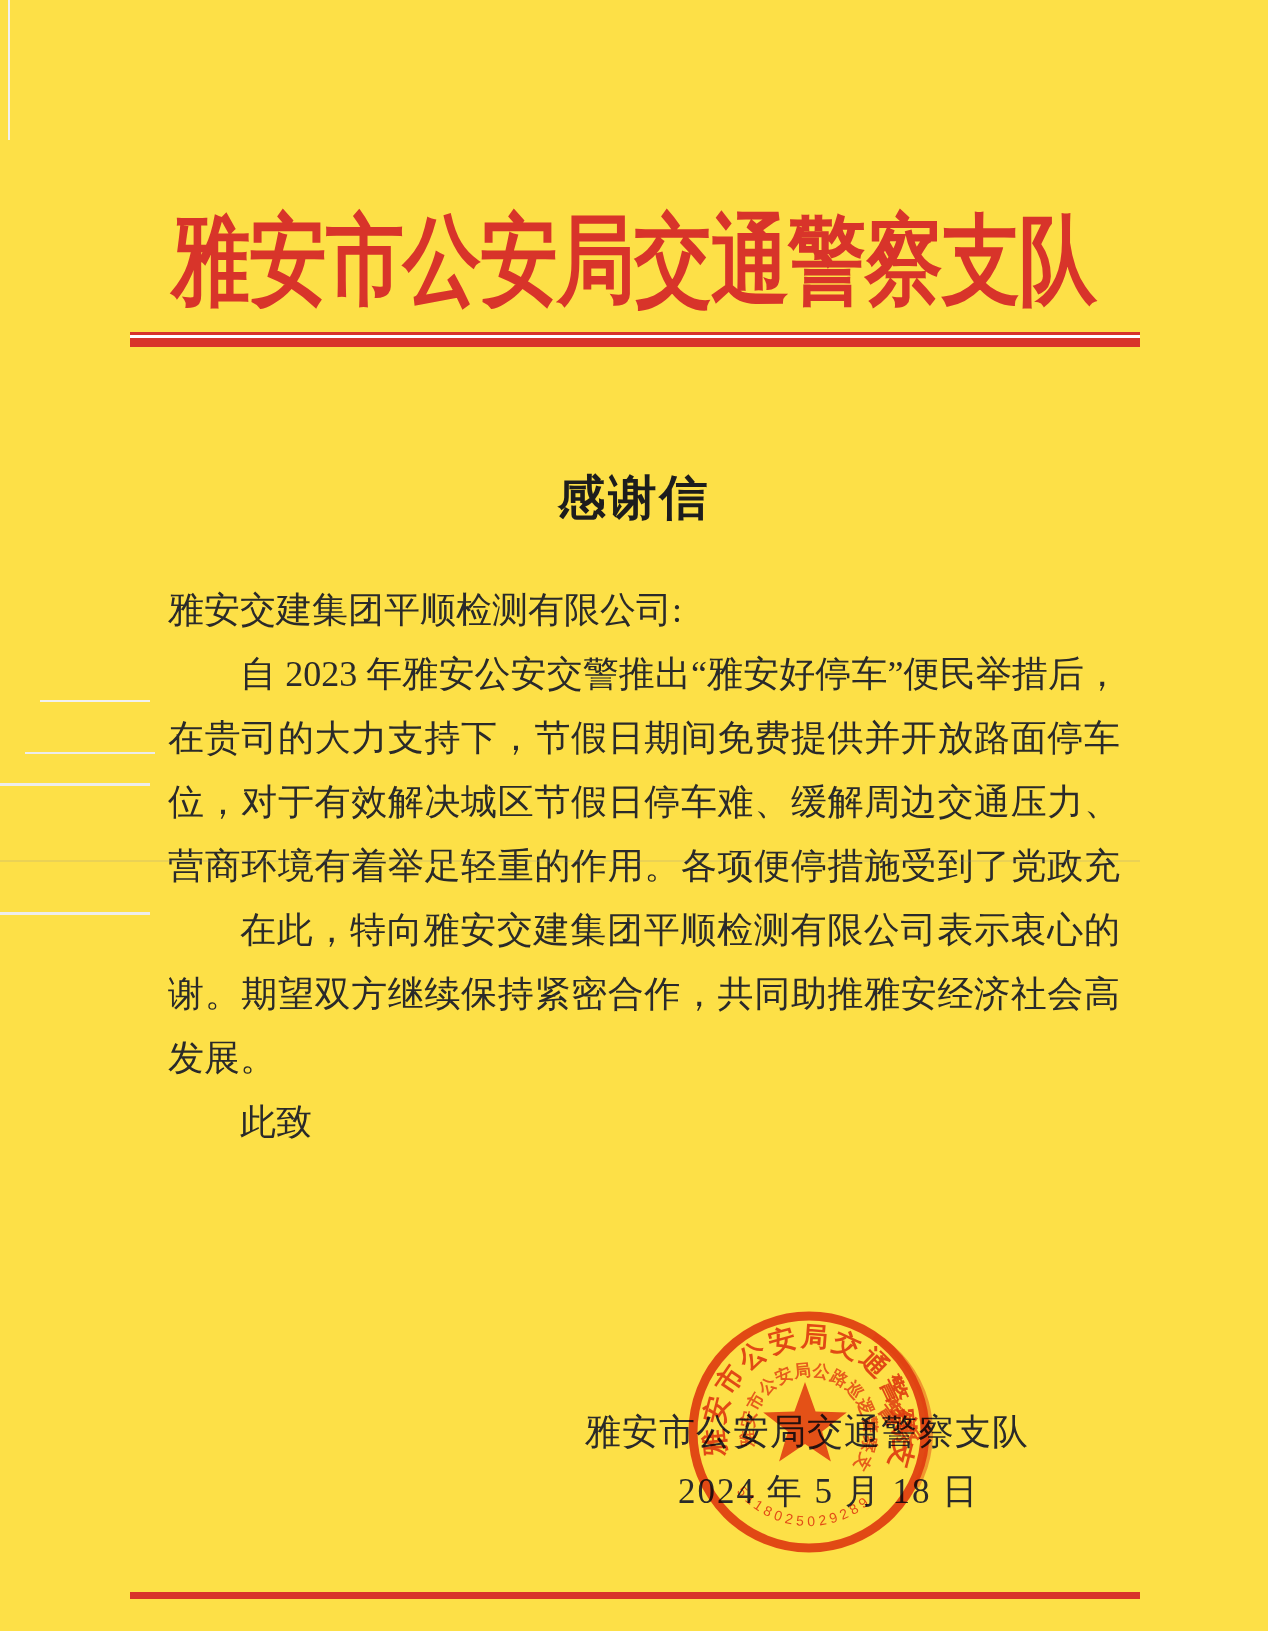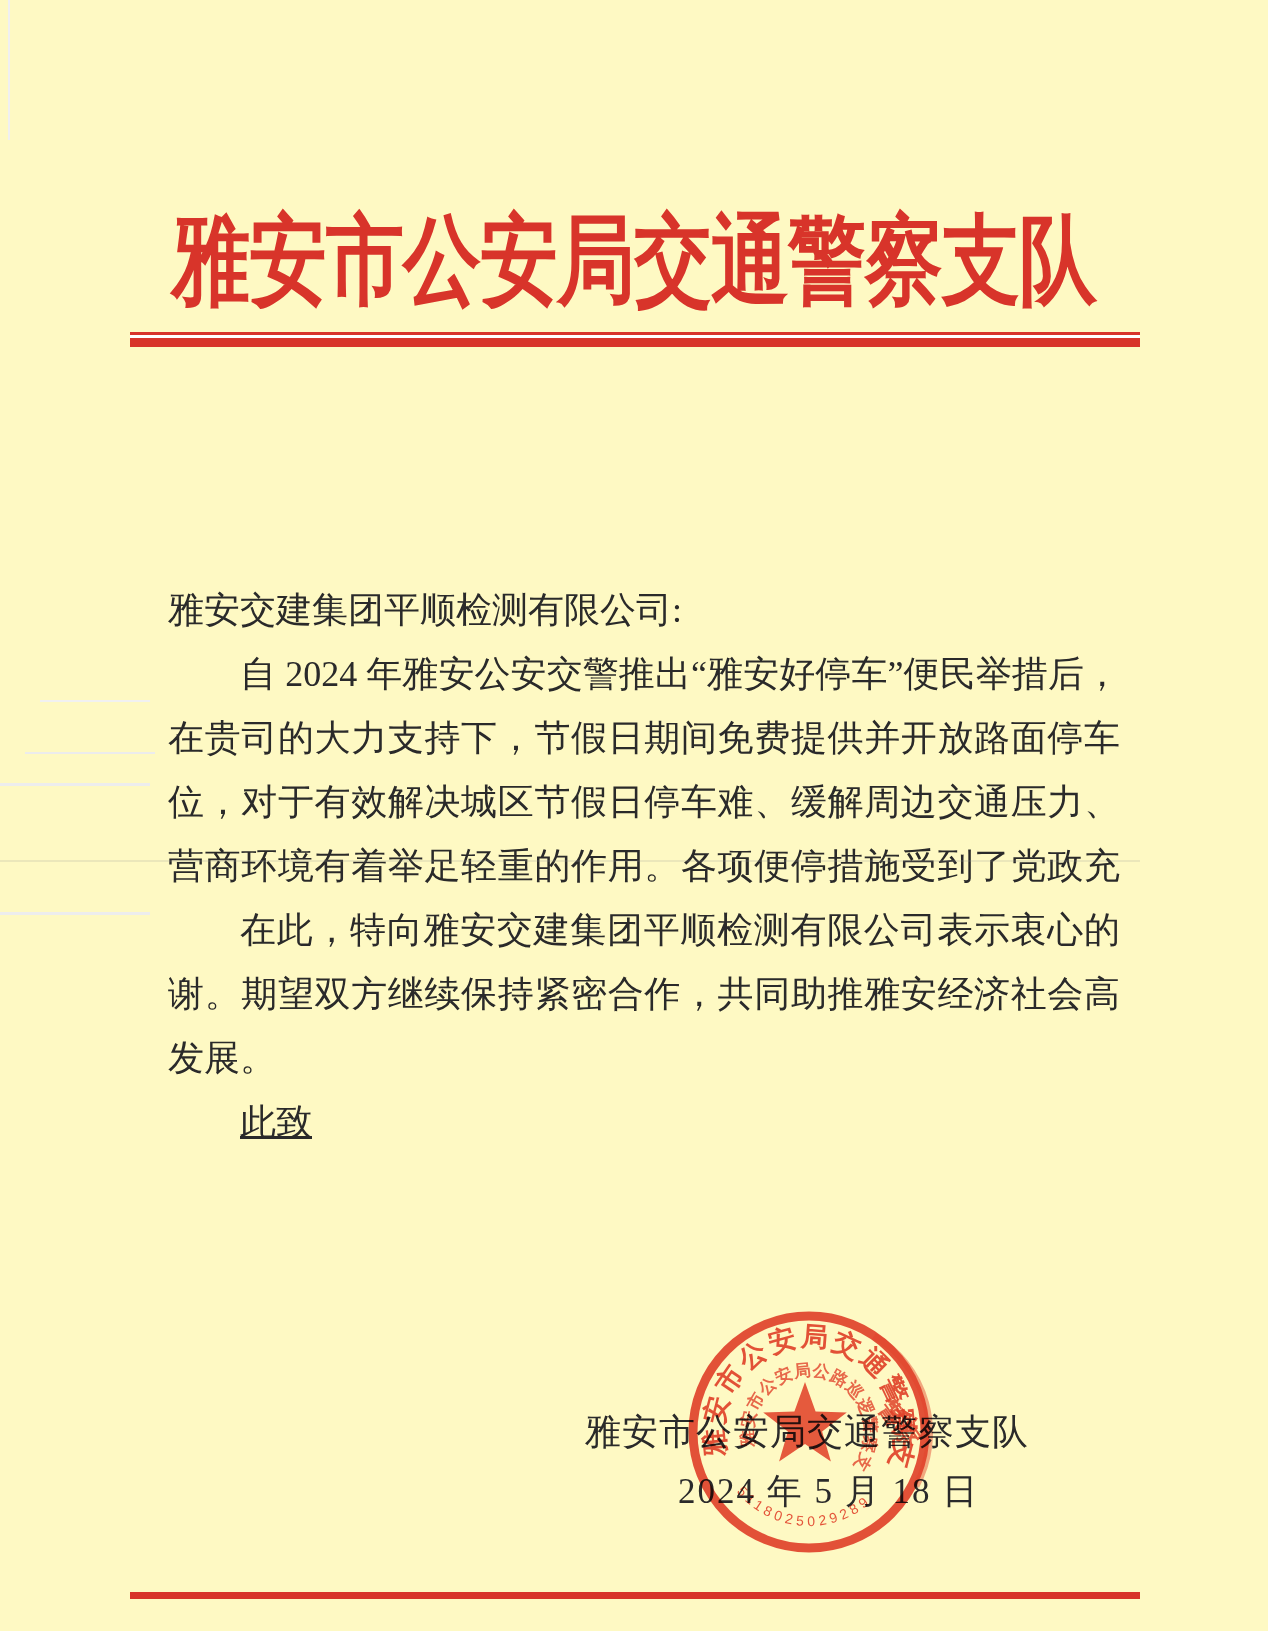--- a/index.html
+++ b/index.html
@@ -1,20 +1,20 @@
 <!DOCTYPE html>
 <html><head>
 <meta charset="utf-8">
 <style>
   html,body{margin:0;padding:0;background:#e9e9e9;}
   .page{
     position:relative;
     width:1268px;height:1631px;
     margin:0 auto;
-    background:#fef9c3;
+    background:#fde047;
     overflow:hidden;
     font-family:"Liberation Serif","DejaVu Serif",serif;
     color:#262626;
   }
   
   .letterhead{
     position:absolute;top:196px;left:0;width:100%;
     text-align:center;
     font-size:78px;font-weight:bold;letter-spacing:-1px;
     color:#d8342a;
@@ -32,21 +32,21 @@
     font-size:48px;font-weight:bold;letter-spacing:3px;color:#1d1d1d;
   }
   
   .body{
     position:absolute;top:578px;left:168px;width:952px;
     font-size:36px;line-height:64px;color:#2a2a2a;
   }
   .line{display:block;height:64px;overflow:hidden;}
   .fill{text-align:justify;text-align-last:justify;}
   .indent{text-indent:2em;}
-  .closing-cizhi{text-indent:2em;text-decoration:underline;}
+  .closing-cizhi{text-indent:2em;}
   
   .signature{
     position:absolute;top:1408px;left:585px;
     font-size:36px;letter-spacing:1px;color:#2a2a2a;white-space:nowrap;
   }
   .date{
     position:absolute;top:1468px;left:678px;
     font-size:35px;letter-spacing:2px;color:#2a2a2a;white-space:nowrap;
   }
   
@@ -69,24 +69,25 @@
   .seal-arc-text{font-family:"Liberation Serif","DejaVu Serif",serif;font-weight:bold;}
 </style>
 </head>
 <body>
 
 <div class="page">
 
   <div class="letterhead">雅安市公安局交通警察支队</div>
   <div class="rule-top"></div>
 
+  <div class="letter-title">感谢信</div>
 
   <div class="body">
     <span class="line">雅安交建集团平顺检测有限公司:</span>
-    <span class="line fill indent">自 2024 年雅安公安交警推出“雅安好停车”便民举措后，</span>
+    <span class="line fill indent">自 2023 年雅安公安交警推出“雅安好停车”便民举措后，</span>
     <span class="line fill">在贵司的大力支持下，节假日期间免费提供并开放路面停车泊</span>
     <span class="line fill">位，对于有效解决城区节假日停车难、缓解周边交通压力、深化</span>
     <span class="line fill">营商环境有着举足轻重的作用。各项便停措施受到了党政充分肯</span>
     <span class="line fill indent">在此，特向雅安交建集团平顺检测有限公司表示衷心的感</span>
     <span class="line fill">谢。期望双方继续保持紧密合作，共同助推雅安经济社会高质量</span>
     <span class="line">发展。</span>
     <span class="line closing-cizhi">此致</span>
   </div>
 
   <div class="signature">雅安市公安局交通警察支队</div>

